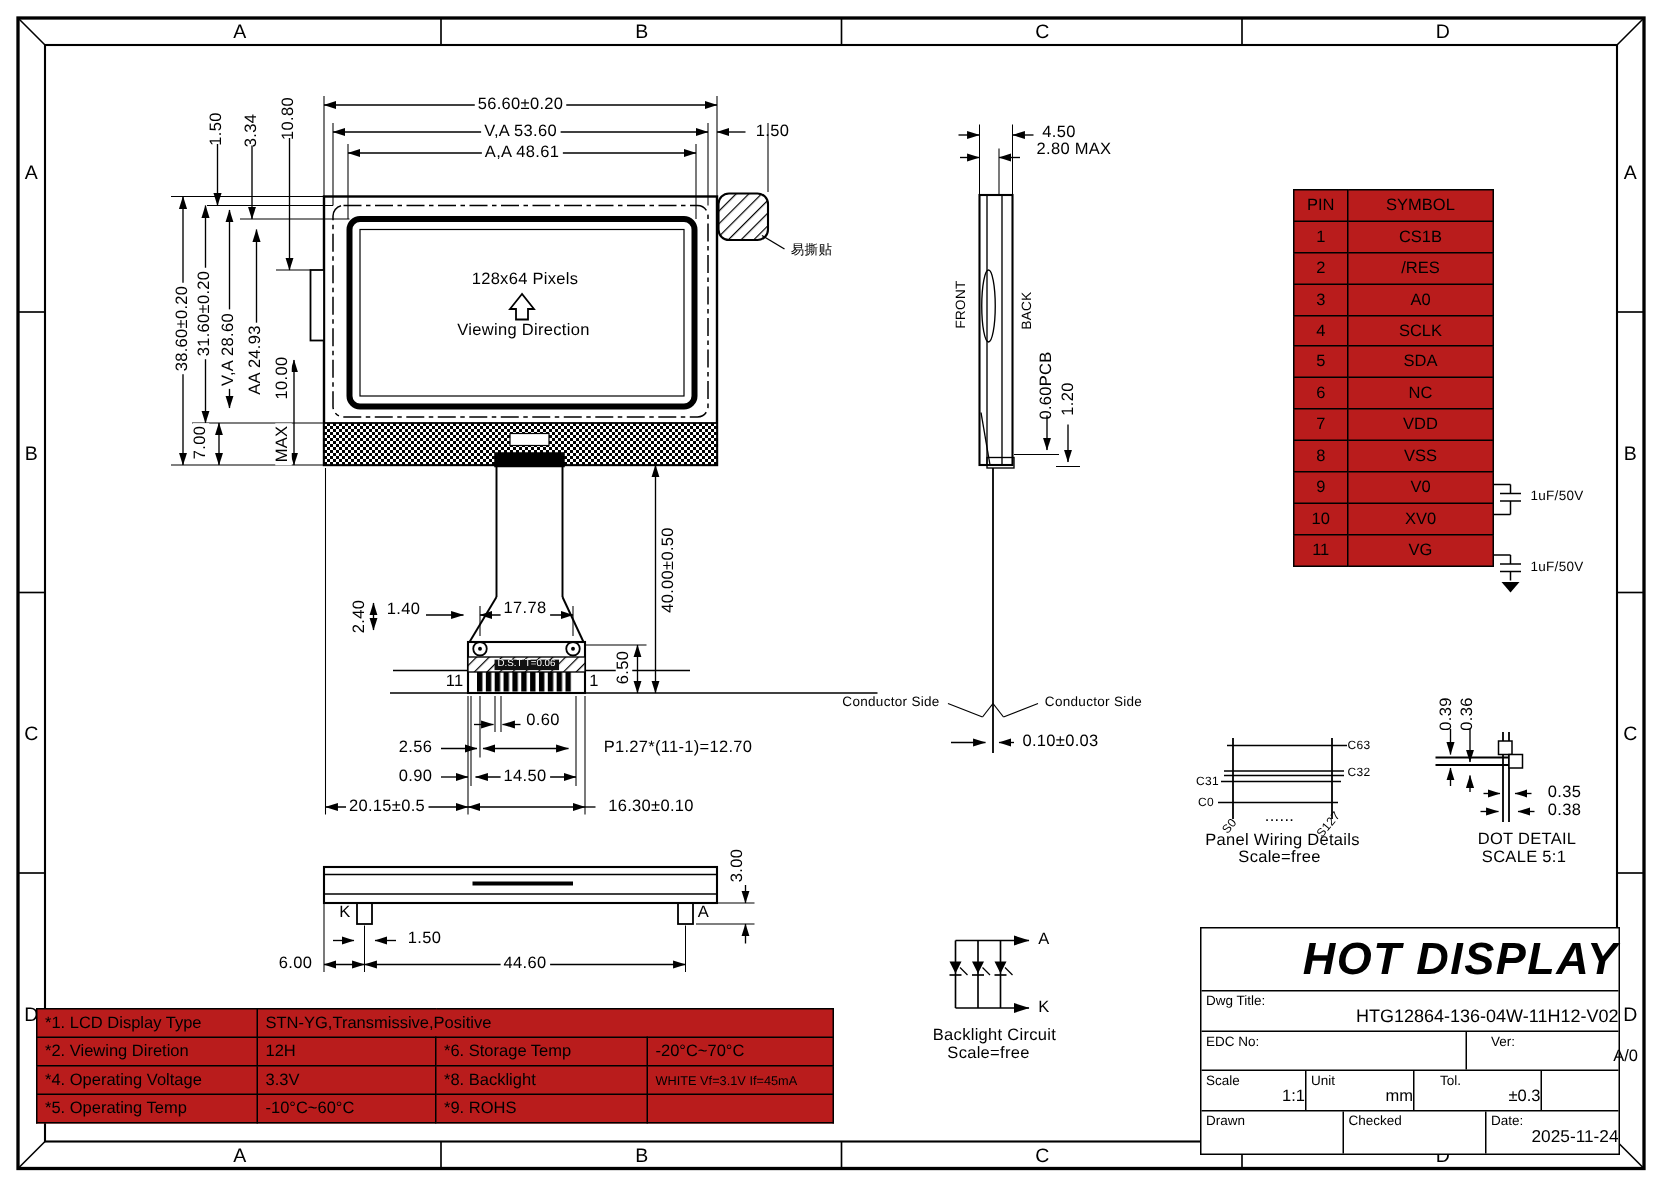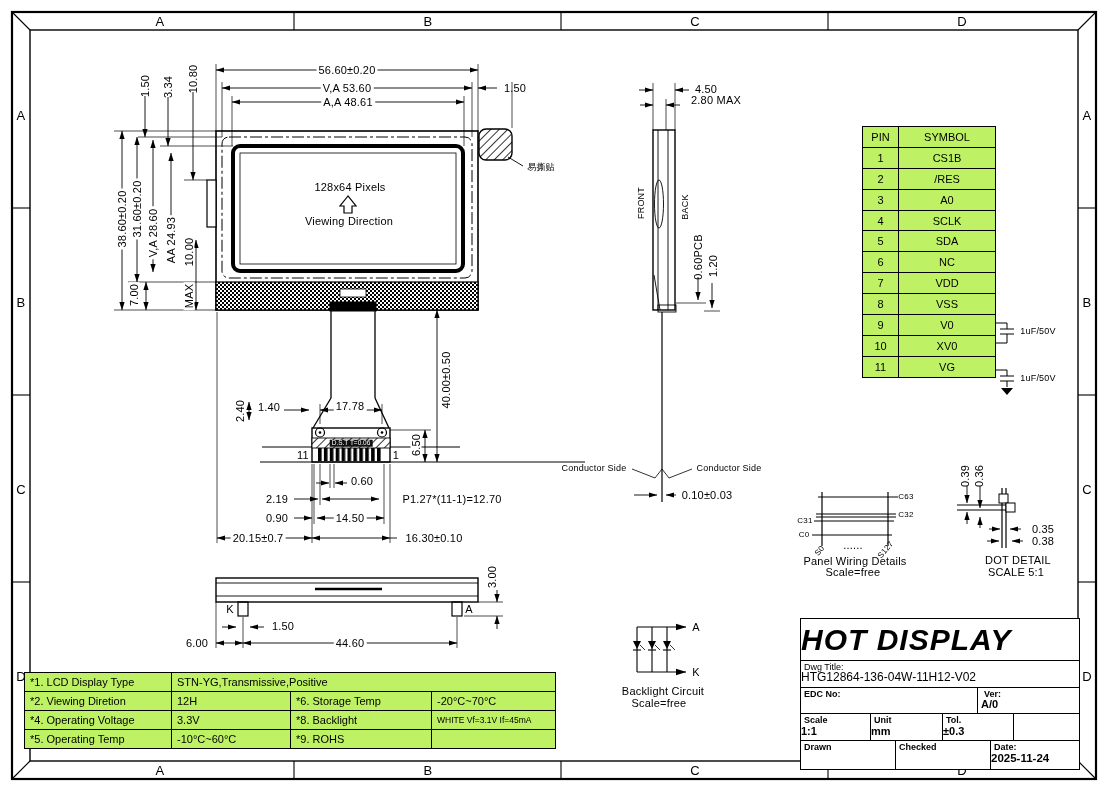--- a/index.html
+++ b/index.html
@@ -7,31 +7,31 @@
          font-family:"Liberation Sans",sans-serif;color:#000;}
   svg{position:absolute;left:0;top:0;}
   .lbl{position:absolute;transform:translate(-50%,-50%);white-space:nowrap;
        font-size:11px;letter-spacing:.2px;line-height:1;}
   .rot{transform:translate(-50%,-50%) rotate(-90deg);}
   .rot45{transform:translate(-50%,-50%) rotate(-50deg);font-size:8px;}
   .bg{background:#fff;padding:0 2px;}
   .f8{font-size:8px;text-align:center;}.f9{font-size:9px;}
   .strip-lbl{font-size:6.5px;color:#fff;background:#111;padding:0 2px;letter-spacing:0;}
   .zone{font-size:13px;}
-  table{border-collapse:collapse;position:absolute;background:#bef264;table-layout:fixed;}
+  table{border-collapse:collapse;position:absolute;background:#b91c1c;table-layout:fixed;}
   td,th{border:1.3px solid #000;font-size:11px;font-weight:normal;padding:0;overflow:hidden;white-space:nowrap;}
   #spec-table td{padding-left:5px;height:17.9px;}
   #pin-table td{text-align:center;height:19.9px;}
   #title-block{position:absolute;left:800px;top:618px;width:278px;height:150px;
                border:1.6px solid #000;background:#fff;}
   .tb-row{position:absolute;left:0;width:100%;border-bottom:1.2px solid #000;box-sizing:border-box;}
-  .tb-cell{position:absolute;top:0;height:100%;border-right:1.2px solid #000;box-sizing:border-box;font-weight:bold;}
+  .tb-cell{position:absolute;top:0;height:100%;border-right:1.2px solid #000;box-sizing:border-box;}
   .tb-tag{position:absolute;left:3px;top:1px;font-size:9px;}
-  .tb-val{position:absolute;width:100%;text-align:left;font-size:12px;}
-  #hot-title{position:absolute;width:100%;text-align:left;top:4px;
+  .tb-val{position:absolute;width:100%;text-align:right;font-size:12px;}
+  #hot-title{position:absolute;width:100%;text-align:right;top:4px;
              font-size:30px;font-weight:bold;font-style:italic;letter-spacing:1px;}
 </style>
 </head>
 <body>
 
 <div id="sheet">
 
 <svg width="1108" height="791" viewBox="0 0 1108 791">
   <defs>
     <marker id="ar" viewBox="0 0 10 10" refX="9.2" refY="5" markerWidth="10" markerHeight="10" orient="auto-start-reverse">
@@ -333,25 +333,25 @@
 
 <div class="lbl rot" style="left:240px;top:411px">2.40</div>
 <div class="lbl" style="left:269px;top:407px">1.40</div>
 <div class="lbl bg" style="left:350px;top:406px">17.78</div>
 <div class="lbl rot bg" style="left:416px;top:445px">6.50</div>
 <div class="lbl rot bg" style="left:446px;top:380px">40.00±0.50</div>
 <div class="lbl" style="left:303px;top:455px">11</div>
 <div class="lbl" style="left:396px;top:455px">1</div>
 <div class="lbl strip-lbl" style="left:351px;top:443px">D.S.T T=0.06</div>
 <div class="lbl" style="left:362px;top:481px">0.60</div>
-<div class="lbl" style="left:277px;top:499px">2.19</div>
+<div class="lbl" style="left:277px;top:499px">2.56</div>
 <div class="lbl" style="left:452px;top:499px">P1.27*(11-1)=12.70</div>
 <div class="lbl" style="left:277px;top:518px">0.90</div>
 <div class="lbl bg" style="left:350px;top:518px">14.50</div>
-<div class="lbl bg" style="left:258px;top:538px">20.15±0.7</div>
+<div class="lbl bg" style="left:258px;top:538px">20.15±0.5</div>
 <div class="lbl" style="left:434px;top:538px">16.30±0.10</div>
 
 <div class="lbl" style="left:230px;top:609px">K</div>
 <div class="lbl" style="left:469px;top:609px">A</div>
 <div class="lbl" style="left:283px;top:626px">1.50</div>
 <div class="lbl bg" style="left:197px;top:643px">6.00</div>
 <div class="lbl bg" style="left:350px;top:643px">44.60</div>
 <div class="lbl rot" style="left:492px;top:577px">3.00</div>
 
 <div class="lbl" style="left:706px;top:89px">4.50</div>
@@ -483,35 +483,35 @@
     <div id="hot-title">HOT DISPLAY</div>
   </div>
   <div class="tb-row" style="top:42px;height:27px">
     <div class="tb-tag">Dwg Title:</div>
     <div class="tb-val" style="top:9px">HTG12864-136-04W-11H12-V02</div>
   </div>
   <div class="tb-row" style="top:69px;height:26px">
     <div class="tb-cell" style="left:0;width:177px">
       <div class="tb-tag">EDC No:</div>
     </div>
-    <div class="tb-cell" style="left:180px;width:101px;border-right:none">
+    <div class="tb-cell" style="left:190px;width:101px;border-right:none">
       <div class="tb-tag">Ver:</div>
       <div class="tb-val" style="top:10px;font-size:11px">A/0</div>
     </div>
   </div>
   <div class="tb-row" style="top:95px;height:27px">
     <div class="tb-cell" style="left:0;width:70px">
       <div class="tb-tag">Scale</div>
       <div class="tb-val" style="top:11px;font-size:11px">1:1</div>
     </div>
     <div class="tb-cell" style="left:70px;width:72px">
       <div class="tb-tag">Unit</div>
       <div class="tb-val" style="top:11px;font-size:11px">mm</div>
     </div>
-    <div class="tb-cell" style="left:142px;width:71px">
+    <div class="tb-cell" style="left:156px;width:71px">
       <div class="tb-tag">Tol.</div>
       <div class="tb-val" style="top:11px;font-size:11px">±0.3</div>
     </div>
     <div class="tb-cell" style="left:213px;width:65px;border-right:none"></div>
   </div>
   <div class="tb-row" style="top:122px;height:28px;border-bottom:none">
     <div class="tb-cell" style="left:0;width:95px">
       <div class="tb-tag">Drawn</div>
     </div>
     <div class="tb-cell" style="left:95px;width:95px">

